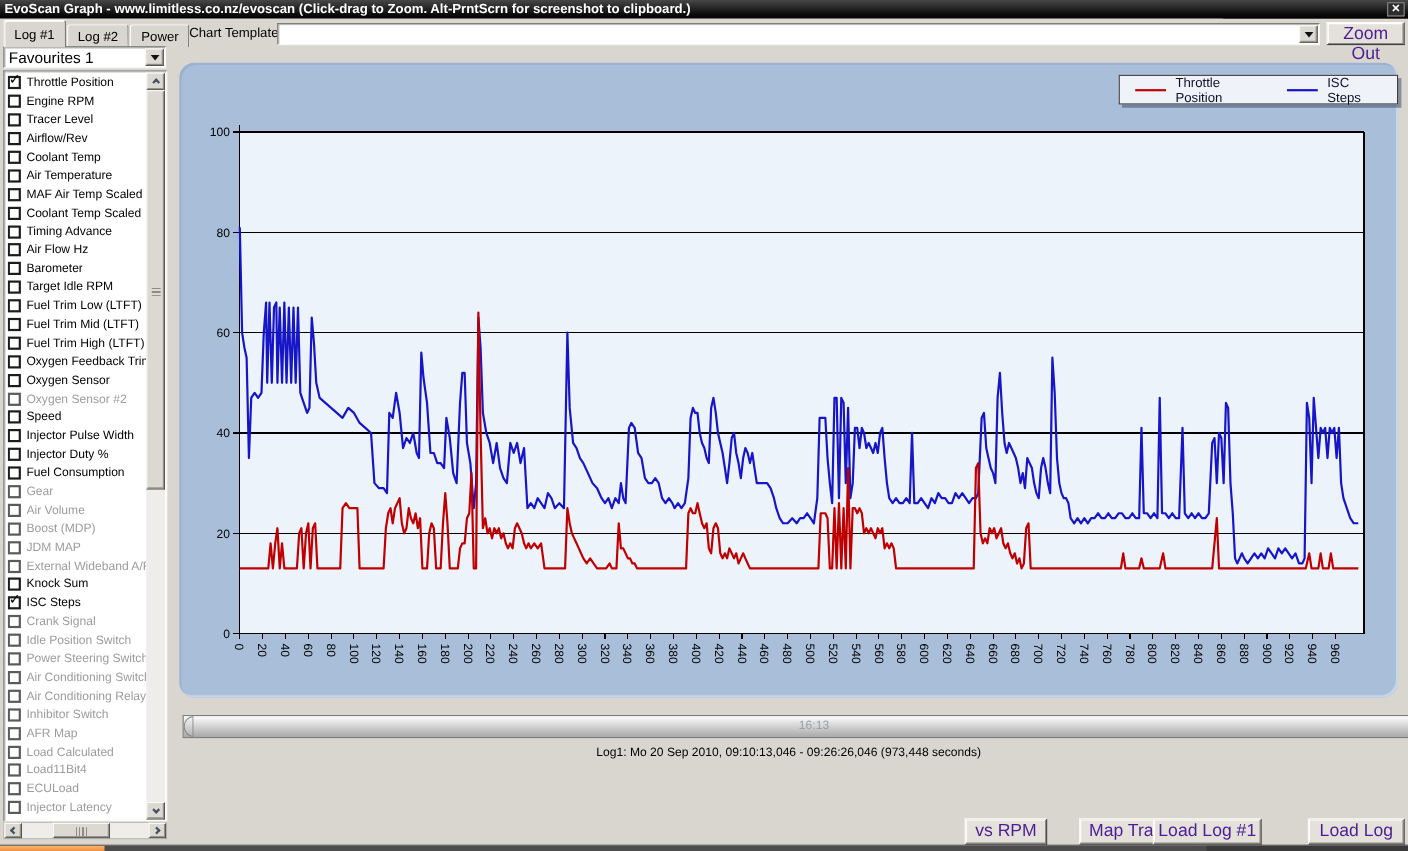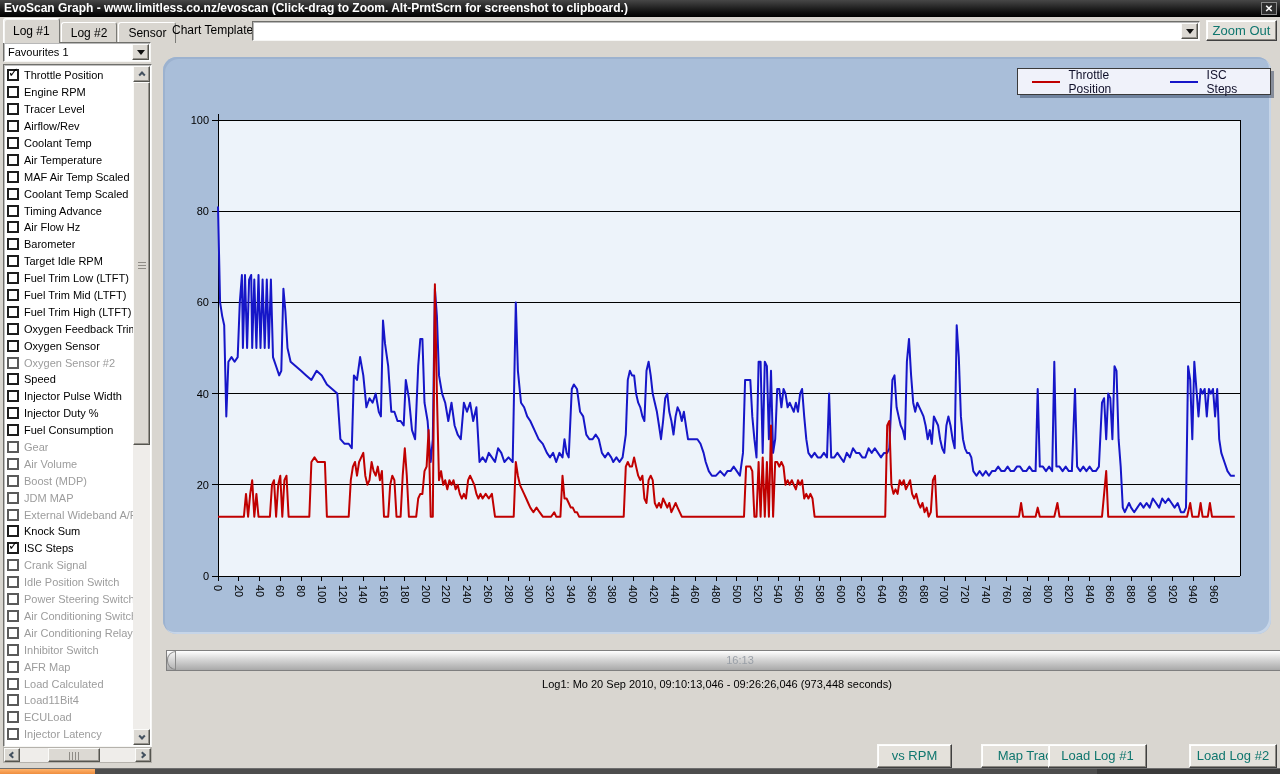--- a/index.html
+++ b/index.html
@@ -26,27 +26,27 @@
   .combo { position:absolute; background:#fff; border:1px solid;
     border-color:#6f6f6b #f6f6f4 #f6f6f4 #6f6f6b; box-shadow:inset 1px 1px 0 rgba(0,0,0,.28); }
   .combo input { position:absolute; left:2px; top:1px; right:20px; bottom:1px; border:none; outline:none;
     font-size:12px; font-family:"Liberation Sans",sans-serif; background:#fff; width:calc(100% - 22px); }
   .ddbtn { position:absolute; right:1px; top:1px; bottom:1px; width:17px; background:#dcd9d3;
     border:1px solid; border-color:#fbfbf9 #55554f #55554f #fbfbf9; box-shadow:inset -1px -1px 0 #97948e; }
   .tri { position:absolute; left:50%; top:50%; margin:-2px 0 0 -4px; width:0; height:0;
     border-left:4px solid transparent; border-right:4px solid transparent; border-top:5px solid #101010; }
   .ct-combo { left:252px; top:4px; width:948px; height:20px; }
   .btn { background:#e4e1db; border:1px solid; border-color:#fbfbf9 #404040 #404040 #fbfbf9;
-    box-shadow:inset -1px -1px 0 #8d8a84, inset 1px 1px 0 #fff; font-size:13px;
-    text-align:center; color:#0f766e; font-family:"Liberation Sans",sans-serif; }
+    box-shadow:inset -1px -1px 0 #8d8a84, inset 1px 1px 0 #fff; font-size:16px;
+    text-align:center; color:#4c1d95; font-family:"Liberation Sans",sans-serif; }
   .zoomout { position:absolute; left:1206px; top:3px; width:71px; height:21px; line-height:19px; }
 
   
   .fav-combo { left:3px; top:42px; width:148px; height:20px; }
-  .fav-text { position:absolute; left:4px; top:2px; font-size:11px; line-height:15px; }
+  .fav-text { position:absolute; left:4px; top:2px; font-size:14px; line-height:15px; }
   .listbox { position:absolute; left:3px; top:64px; width:149px; height:683px; background:#fff;
     border:1px solid; border-color:#6f6f6b #f6f6f4 #f6f6f4 #6f6f6b; box-shadow:inset 1px 1px 0 rgba(0,0,0,.25); }
   .listitems { position:absolute; left:3px; top:2px; right:18px; bottom:1px; overflow:hidden; }
   .li { height:16.9px; display:flex; align-items:center; overflow:hidden; white-space:nowrap; }
   .cbx { flex:0 0 12px; width:12px; height:12px; border:2px solid #1c1c1c; background:#fff;
     margin-right:5px; position:relative; }
   .cbx .tick { position:absolute; left:-1px; top:-6px; font-family:"DejaVu Sans",sans-serif;
     font-size:13px; font-weight:bold; color:#000; }
   .li .lbl { font-size:11px; color:#000; overflow:hidden; }
   .li.disabled .lbl { color:#9c9c9c; }
@@ -114,21 +114,21 @@
 
 <div class="titlebar">
   <span>EvoScan Graph - www.limitless.co.nz/evoscan  (Click-drag to Zoom.   Alt-PrntScrn for screenshot to clipboard.)</span>
   <span class="closebtn">✕</span>
 </div>
 
 <div class="toolbar">
   <div class="tabs">
       <div class="tab active">Log #1</div>
       <div class="tab">Log #2</div>
-      <div class="tab">Sensor</div>
+      <div class="tab">Power</div>
     </div>
   <span class="ct-label">Chart Template:</span>
   <div class="combo ct-combo">
     <input value="" style="">
     <span class="ddbtn">
         <span class="tri"></span>
       </span>
   </div>
   <div class="btn zoomout">Zoom Out</div>
 </div>

